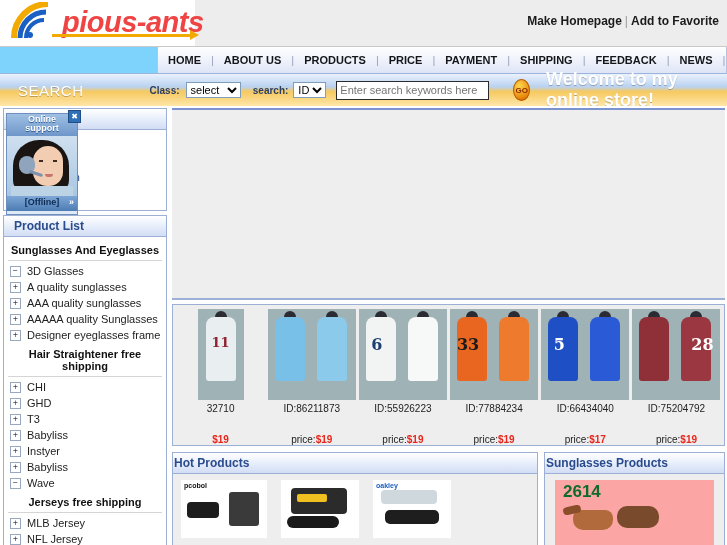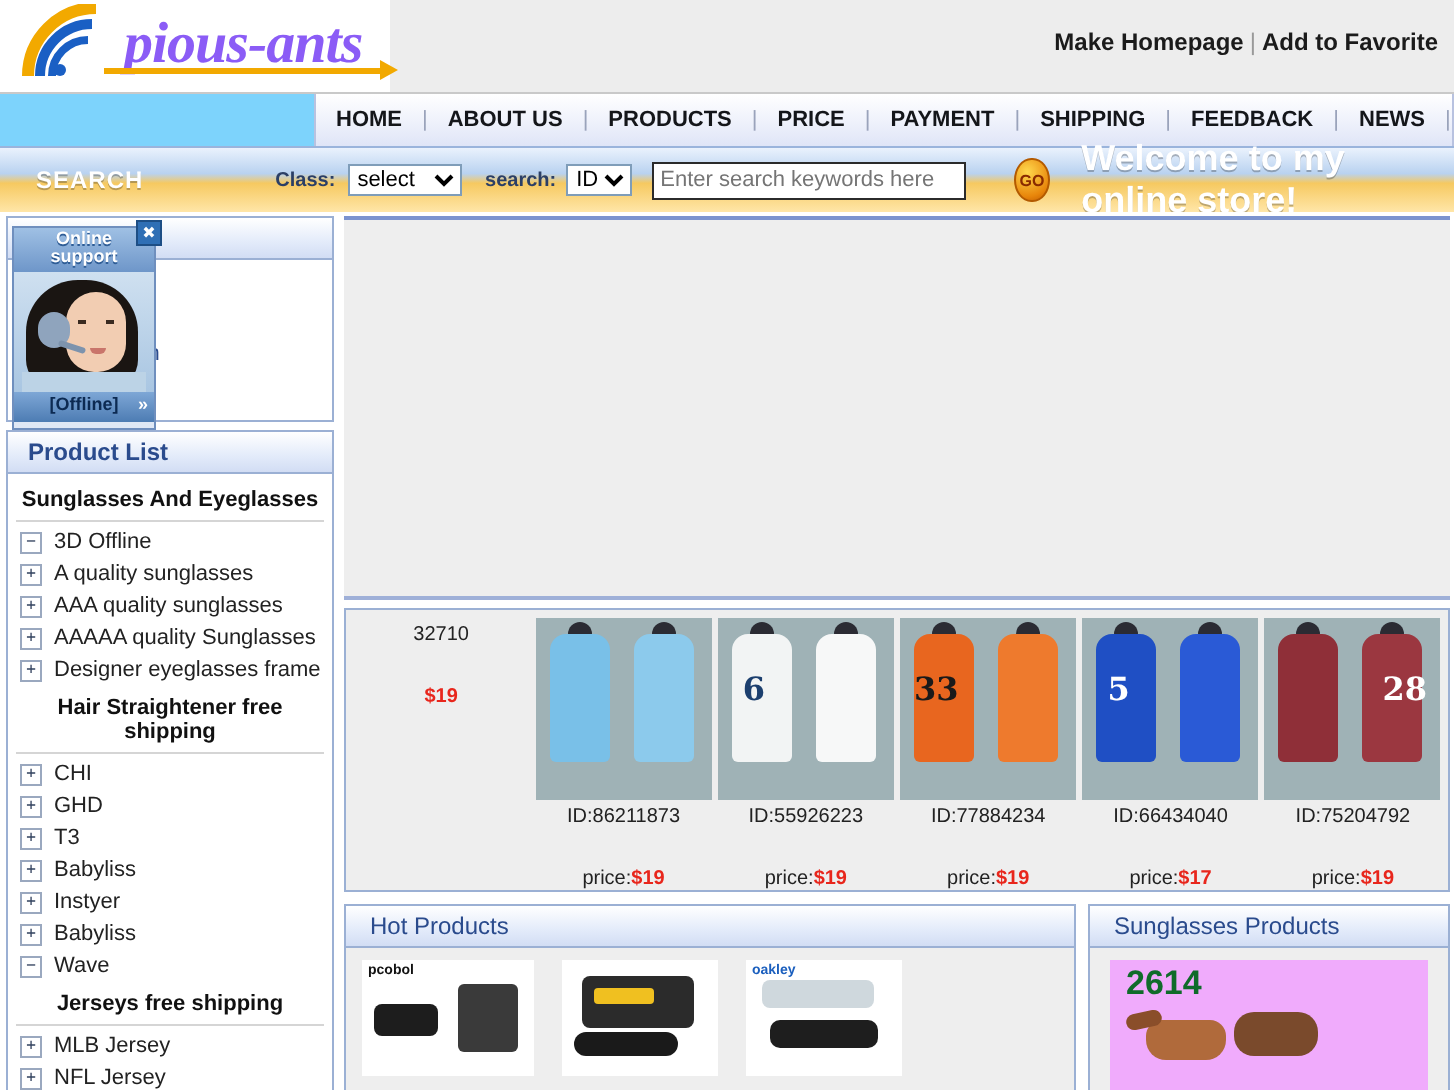--- a/index.html
+++ b/index.html
@@ -7,22 +7,22 @@
     width:727px;height:545px;overflow:hidden;
     font-family:"Liberation Sans", sans-serif;
     font-size:12px;color:#111;background:#ffffff;
   }
   .page{position:relative;width:727px;height:545px;}
 
   
   .header{position:relative;height:46px;background:#ffffff;}
   .logo-wrap{position:absolute;left:10px;top:2px;display:flex;align-items:center;}
   .logo-mark{width:48px;height:40px;position:relative;}
-  .logo-text{font-family:Liberation Serif, serif;font-style:italic;font-weight:bold;
-    font-size:29px;color:#8b5cf6;letter-spacing:-0.5px;margin-left:4px;}
+  .logo-text{font-family:Liberation Sans, sans-serif;font-style:italic;font-weight:bold;
+    font-size:29px;color:#ef4444;letter-spacing:-0.5px;margin-left:4px;}
   .logo-underline{position:absolute;left:52px;top:34px;width:138px;height:3px;background:#f2a900;}
   .logo-arrow{position:absolute;left:190px;top:30px;width:0;height:0;
     border-top:5px solid transparent;border-bottom:5px solid transparent;border-left:9px solid #f2a900;}
   .header-right{position:absolute;right:8px;top:14px;font-size:12px;font-weight:bold;color:#1b1b1b;}
   .header-right .sep{color:#999;font-weight:normal;padding:0 3px;}
   .header-grayblock{position:absolute;left:195px;top:0;right:0;bottom:0;background:#ededed;}
 
   
   .navbar{position:relative;height:26px;background:#7dd3fc;border-top:1px solid #c9c9c9;}
   .nav-inner{position:absolute;left:157px;top:0;right:0;height:26px;
@@ -34,21 +34,21 @@
   .nav-item.first{text-decoration:none;}
   .nav-sep{color:#9aa3bb;font-size:11px;}
 
   
   .searchbar{position:relative;height:32px;
     background:linear-gradient(to bottom,#cfe0f5 0%,#8fb6e8 45%,#f0b93c 46%,#f7d27a 70%,#ffe9ae 100%);
     border-top:1px solid #9ab4dc;display:flex;align-items:center;}
   .searchbar:before{content:"";position:absolute;left:0;top:0;right:0;bottom:0;
     background:linear-gradient(to bottom,#eaf2fd 0%,#b9d2f0 40%,#f6c960 55%,#ffe6a8 100%);}
   .sb-content{position:relative;display:flex;align-items:center;width:100%;height:32px;}
-  .sb-label{color:#ffffff;font-size:12px;font-weight:bold;margin-left:18px;
+  .sb-label{color:#ffffff;font-size:15px;font-weight:normal;margin-left:18px;
     text-shadow:0 1px 0 rgba(0,0,0,.25);letter-spacing:.5px;}
   .sb-class{margin-left:66px;font-size:10px;font-weight:bold;color:#2b3f66;}
   .sb-select{margin-left:6px;width:74px;height:16px;font-size:11px;
     border:1px solid #7f9db9;background:#fff;padding:0;}
   .sb-search{margin-left:12px;font-size:10px;font-weight:bold;color:#2b3f66;}
   .sb-select2{margin-left:5px;width:36px;height:16px;font-size:11px;
     border:1px solid #7f9db9;background:#fff;padding:0;}
   .sb-input{margin-left:10px;width:196px;height:15px;font-size:11px;
     border:1px solid #2b2b2b;background:#fff;padding:1px 3px;color:#111;}
   .go-btn{margin-left:24px;width:20px;height:20px;border-radius:50%;
@@ -125,29 +125,29 @@
     font-size:16px;font-weight:bold;font-family:"DejaVu Serif",serif;}
   .prod-id{font-size:10px;color:#222;margin-top:3px;}
   .prod-price{font-size:10px;color:#222;margin-top:20px;}
   .prod-price b{color:#e8261c;font-weight:bold;}
 
   .bottom-row{display:flex;margin-top:6px;gap:6px;}
   .hot-panel{flex:0 0 364px;border:1px solid #9bb0d4;background:#fff;}
   .promo-panel{flex:1;border:1px solid #9bb0d4;background:#fff;}
   .bp-head{height:20px;line-height:20px;
     background:linear-gradient(to bottom,#ffffff,#e3ebfa 60%,#d2ddf4);
-    border-bottom:1px solid #9bb0d4;padding-left:12px;
-    font-size:12px;font-weight:normal;color:#2a4b8d;}
+    border-bottom:1px solid #9bb0d4;padding-left:1px;
+    font-size:12px;font-weight:bold;color:#2a4b8d;}
   .hot-body{display:flex;padding:6px 8px;gap:14px;background:#eeeeee;height:66px;}
   .hot-img{background:#ffffff;position:relative;overflow:hidden;border:0;}
   .h1{width:86px;height:58px;}
   .h2{width:78px;height:58px;}
   .h3{width:78px;height:58px;}
   .promo-body{padding:6px 10px;background:#eeeeee;height:66px;}
-  .promo-card{background:#f0abfc;width:100%;height:100%;position:relative;overflow:hidden;}
+  .promo-card{background:#fca5a5;width:100%;height:100%;position:relative;overflow:hidden;}
   .promo-num{position:absolute;left:8px;top:2px;font-size:17px;font-weight:bold;color:#0f6b2a;
     font-family:"Liberation Sans",sans-serif;}
 </style>
 </head>
 <body>
 
 <div class="page">
 
   <div class="header">
     <div class="header-grayblock"></div>
@@ -220,21 +220,21 @@
         </div>
       </div>
 
       <div class="panel">
         <div class="panel-head">Product List</div>
         <div style="padding:2px 0 4px;">
 
           <div class="cat-title">Sunglasses And Eyeglasses</div>
           <div class="cat-row">
             <span class="pm">−</span>
-            <span>3D Offline</span>
+            <span>3D Glasses</span>
           </div>
           <div class="cat-row">
             <span class="pm">+</span>
             <span>A quality sunglasses</span>
           </div>
           <div class="cat-row">
             <span class="pm">+</span>
             <span>AAA quality sunglasses</span>
           </div>
           <div class="cat-row">
@@ -310,20 +310,25 @@
           <div class="f-a">»</div>
         </div>
       </div>
     </div>
 
     <div class="main">
       <div class="main-empty"></div>
 
       <div class="prod-strip">
         <div class="prod-cell">
+          <div class="prod-img narrow">
+            <div class="jshoulder" style="left:17px;"></div>
+            <div class="jersey" style="left:8px;background:#e9eef0;"></div>
+            <div class="jnum" style="color:#8d2330;font-size:13px;">11</div>
+          </div>
           <div class="prod-id">32710</div>
           <div class="prod-price"><span></span><b>$19</b></div>
         </div>
 
         <div class="prod-cell">
           <div class="prod-img">
             <div class="jshoulder" style="left:16px;"></div>
             <div class="jshoulder" style="left:58px;"></div>
             <div class="jersey" style="left:7px;background:#79c0e8;"></div>
             <div class="jersey" style="left:49px;background:#8ccaec;"></div>

